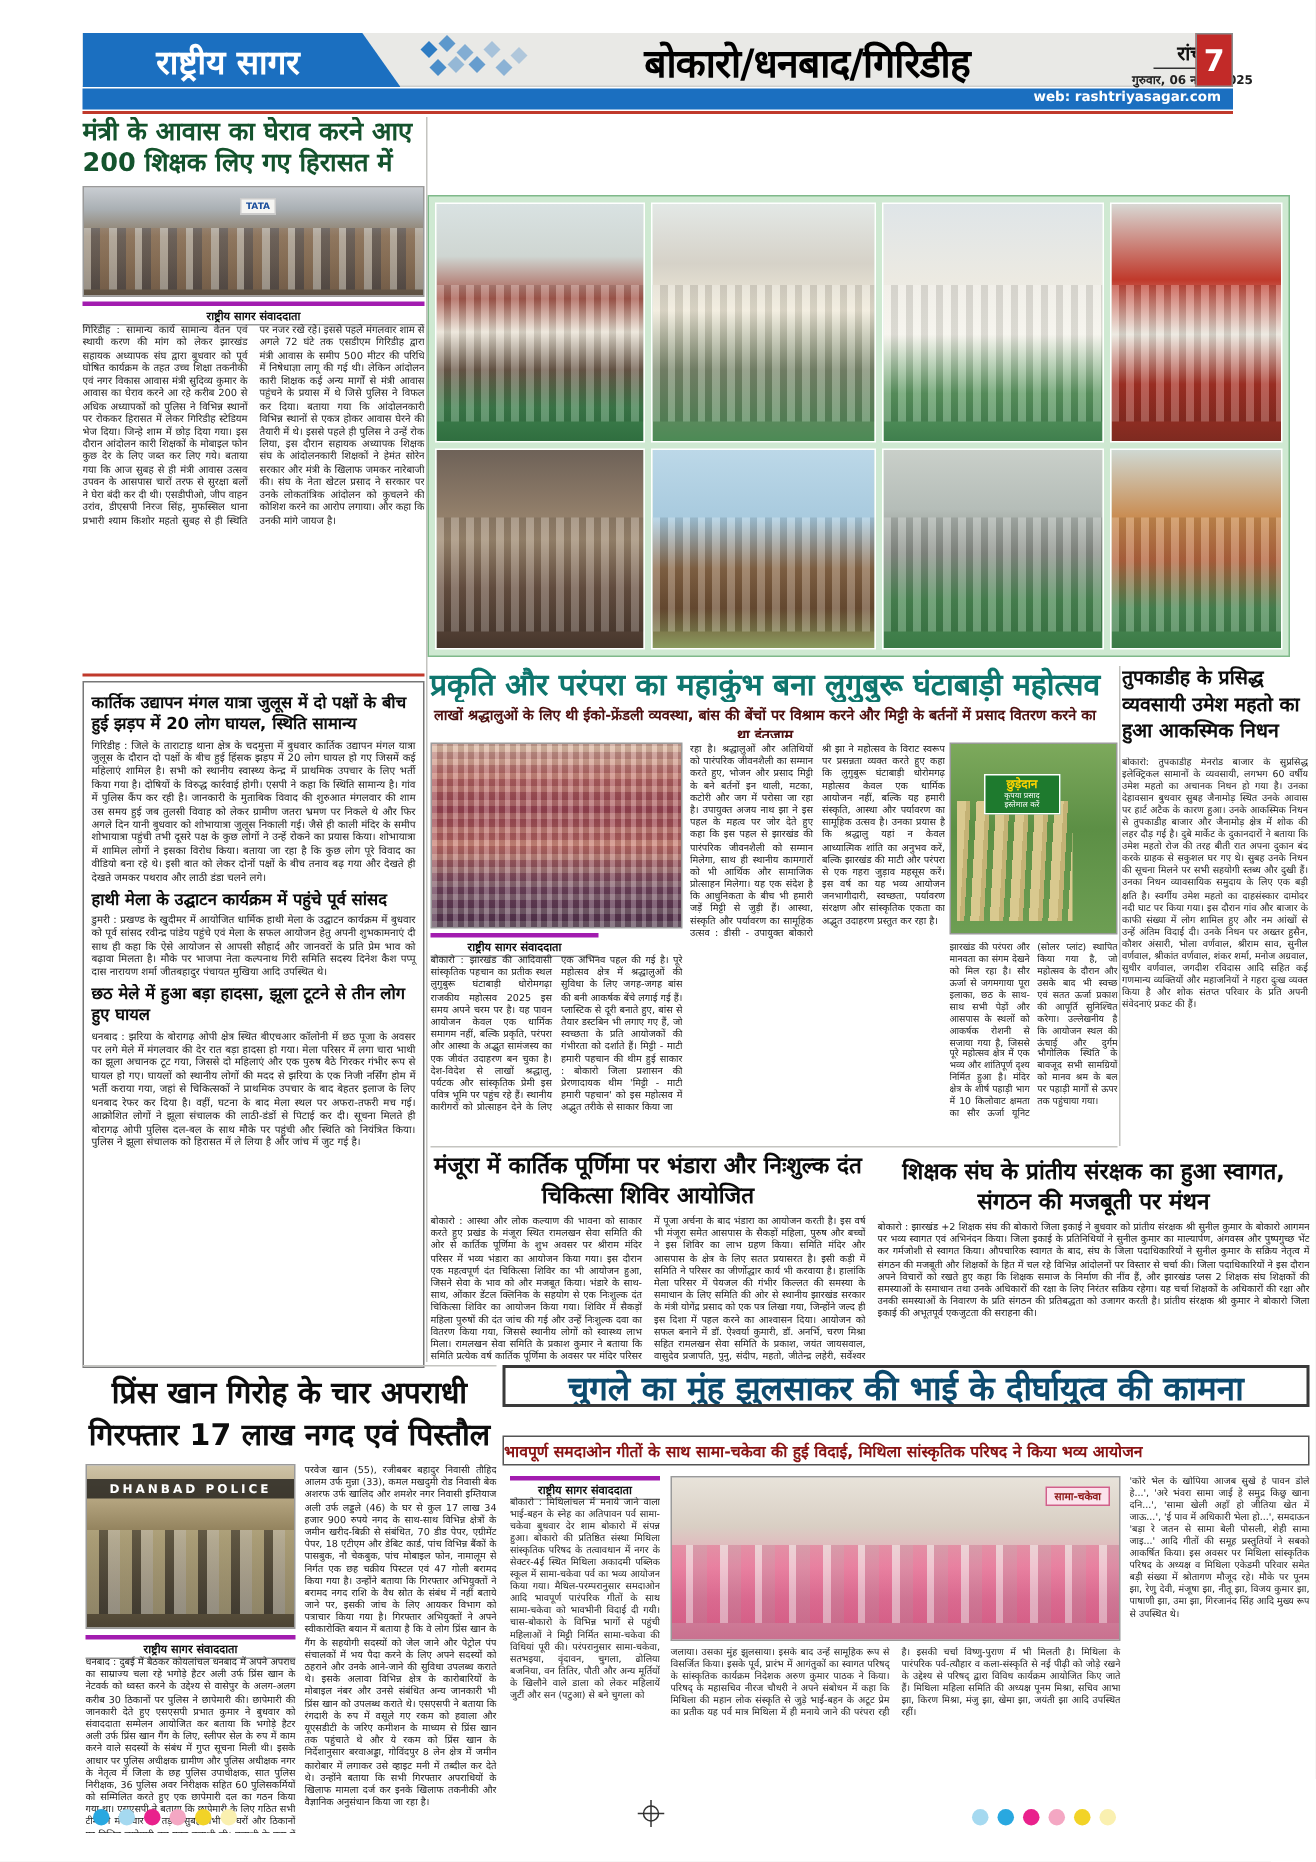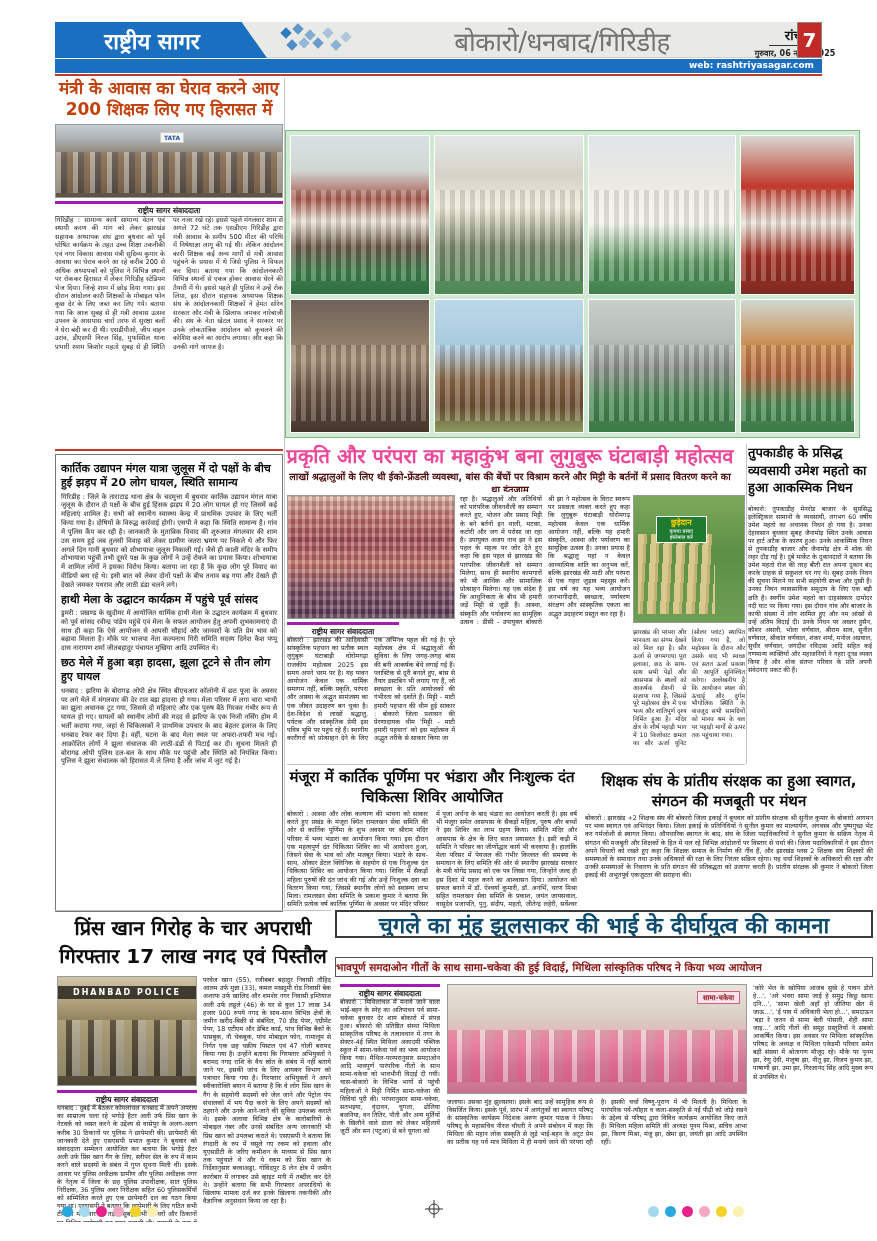--- a/index.html
+++ b/index.html
@@ -5,37 +5,37 @@
   *{box-sizing:border-box;margin:0;padding:0}
   html,body{background:#f2f2f0}
   body{font-family:"DejaVu Sans","Liberation Sans",sans-serif}
   .page{position:relative;width:877px;height:1241px;background:#ffffff;margin:0 auto;overflow:hidden}
 
   
   .masthead{position:absolute;left:55px;top:22px;width:767px;height:36px;background:#e9e9e6;border-bottom:1px solid #cfcfcc}
   .brand-box{position:absolute;left:0;top:0;width:212px;height:36px;background:#1b6fc0;clip-path:polygon(0 0,88% 0,100% 100%,0 100%);color:#fff;font-weight:bold;font-size:22px;display:flex;align-items:center;justify-content:center;padding-right:18px}
   .diamonds{position:absolute;left:225px;top:3px;width:86px;height:30px}
   .diamonds i{position:absolute;width:8px;height:8px;background:#2e7cc3;transform:rotate(45deg);display:block}
-  .region-banner{position:absolute;left:312px;top:2px;width:390px;height:34px;display:flex;align-items:center;justify-content:center;font-size:26px;font-weight:normal;color:#737373;letter-spacing:-0.5px}
+  .region-banner{position:absolute;left:288px;top:2px;width:390px;height:34px;display:flex;align-items:center;justify-content:center;font-size:26px;font-weight:bold;color:#000000;letter-spacing:-0.5px}
   .edition-block{position:absolute;left:688px;top:3px;width:104px;text-align:center}
   .edition-city{font-size:13px;font-weight:bold;color:#111;border-bottom:1px solid #333;display:inline-block;padding:0 16px 1px}
   .date-line{font-size:8px;color:#222;margin-top:1px;font-weight:bold}
   .page-num-box{position:absolute;left:797px;top:22px;width:25px;height:36px;background:#c22a28;border:1px solid #8a8a8a;color:#fff;font-size:20px;font-weight:bold;display:flex;align-items:center;justify-content:center}
   .web-strip{position:absolute;left:55px;top:59px;width:767px;height:14px;background:#1b6fc0;color:#fff;font-size:9px;font-weight:bold;text-align:right;padding:1px 8px 0 0}
   .red-rule{position:absolute;left:55px;top:74px;width:767px;height:2px;background:#c0392b}
 
   
   .smalltext{font-size:7px;line-height:1.28;text-align:justify;color:#1c1c1c;overflow:hidden}
   .byline{font-size:7.5px;font-weight:bold;text-align:center;color:#111;border-top:3px solid #a21caf;border-bottom:1px solid #999;padding:1px 0;overflow:hidden;white-space:nowrap}
   .photo{position:absolute;border:1px solid #9a9a9a;overflow:hidden}
   .vsep{position:absolute;width:1px;background:#c4c4c0}
   .hsep{position:absolute;height:1px;background:#c4c4c0}
 
   
-  .t-headline{position:absolute;left:55px;top:78px;width:228px;height:44px;font-size:17px;line-height:1.25;font-weight:bold;text-align:center;color:#c2410c;overflow:hidden}
+  .t-headline{position:absolute;left:55px;top:78px;width:228px;height:44px;font-size:17px;line-height:1.25;font-weight:bold;color:#14532d;overflow:hidden}
   .t-photo{left:55px;top:124px;width:228px;height:74px;background:linear-gradient(180deg,#c9cdd2 0%,#aab0b4 20%,#8b7b66 45%,#7a6a55 70%,#5d5142 100%)}
   .t-photo::after{content:'';position:absolute;inset:38% 0 6% 0;background:repeating-linear-gradient(90deg,rgba(255,255,255,.35) 0 5px,rgba(40,40,60,.30) 5px 11px,rgba(150,110,80,.35) 11px 17px)}
   .tata-chip{position:absolute;left:46%;top:10%;background:#f5f5f2;color:#1b4f9c;font-size:6px;font-weight:bold;padding:1px 3px;border:1px solid #ccc}
   .t-byline{position:absolute;left:55px;top:201px;width:228px}
   .t-body{position:absolute;left:55px;top:216px;width:228px;height:208px;column-count:2;column-gap:8px;font-size:6.6px}
 
   
   .dcn-bar{position:absolute;left:55px;top:428px;width:228px;height:20px;background:#1c74c8;color:#fff;font-size:12px;font-weight:bold;display:flex;align-items:center;justify-content:center}
   .dcn-notch{position:absolute;left:0;top:0;width:8px;height:20px;background:#0d4d8c}
   .dcn-redline{position:absolute;left:55px;top:449px;width:228px;height:2px;background:#c0392b}
@@ -60,21 +60,21 @@
   .ph-m1{background:linear-gradient(180deg,#d9e2e2 0%,#cfd6d2 22%,#a85a4e 40%,#e9e2d4 54%,#6d5a4a 70%,#3f7f4d 86%,#2f6e3f 100%)}
   .ph-m2{background:linear-gradient(180deg,#e3e8e6 0%,#d6d2c8 25%,#efe9d8 45%,#7c8a6e 70%,#4c8a55 100%)}
   .ph-m3{background:linear-gradient(180deg,#dfe5e8 0%,#eceae2 32%,#f4f2ea 55%,#5e9a63 80%,#3f7f4d 100%)}
   .ph-m4{background:linear-gradient(180deg,#d8d8d4 0%,#c0392b 32%,#e8e4da 55%,#a93226 76%,#7e2a20 100%)}
   .ph-m5{background:linear-gradient(180deg,#6e6258 0%,#8a7866 25%,#a08b72 45%,#6b5344 70%,#46362c 100%)}
   .ph-m6{background:linear-gradient(180deg,#bcd8e8 0%,#a8cade 35%,#8a6848 60%,#6e4f34 80%,#8a9a5e 100%)}
   .ph-m7{background:linear-gradient(180deg,#c9cfc9 0%,#b5bdb8 30%,#8a8f88 52%,#4c8a55 76%,#3b7a46 100%)}
   .ph-m8{background:linear-gradient(180deg,#cfd8d2 0%,#c98a4e 35%,#b5653f 56%,#4c8a55 80%,#3b7a46 100%)}
 
   
-  .mk-headline{position:absolute;left:285px;top:442px;width:450px;height:26px;font-size:20px;font-weight:bold;text-align:center;color:#ec4899;overflow:hidden}
+  .mk-headline{position:absolute;left:285px;top:442px;width:450px;height:26px;font-size:20px;font-weight:bold;text-align:center;color:#0f766e;overflow:hidden}
   .mk-subhead{position:absolute;left:285px;top:470px;width:450px;height:22px;font-size:9.6px;font-weight:bold;text-align:center;color:#4d1010;overflow:hidden}
   .mk-photo-crowd{left:287px;top:495px;width:168px;height:124px;background:linear-gradient(180deg,#d8b9a5 0%,#c0706a 18%,#9e4a55 36%,#c5766b 56%,#6e4a62 78%,#4a3550 100%)}
   .mk-photo-crowd::after{content:'';position:absolute;inset:0;background:repeating-linear-gradient(90deg,rgba(255,255,255,.22) 0 3px,rgba(0,0,0,.10) 3px 7px),repeating-linear-gradient(0deg,rgba(255,230,200,.18) 0 4px,rgba(120,30,60,.16) 4px 9px)}
   .mk-byline{position:absolute;left:287px;top:622px;width:112px}
   .mk-colA{position:absolute;left:287px;top:636px;width:168px;height:126px;column-count:2;column-gap:6px;font-size:6.4px}
   .mk-colC{position:absolute;left:460px;top:495px;width:170px;height:266px;column-count:2;column-gap:6px;font-size:6.4px}
   .mk-photo-chhath{left:633px;top:495px;width:112px;height:128px;background:linear-gradient(180deg,#7da95c 0%,#5c8f45 45%,#6d9e53 100%)}
   .fence{position:absolute;left:4%;top:30%;width:70%;height:64%;background:repeating-linear-gradient(93deg,#d9c98f 0 6px,#c4b275 6px 9px,rgba(0,0,0,0) 9px 13px)}
   .sign{position:absolute;left:20%;top:16%;width:46%;background:#1e7a2e;border:1px solid #fff;text-align:center;padding:2px 1px}
   .sign-l1{color:#ffd400;font-weight:bold;font-size:8px;line-height:1.1}

